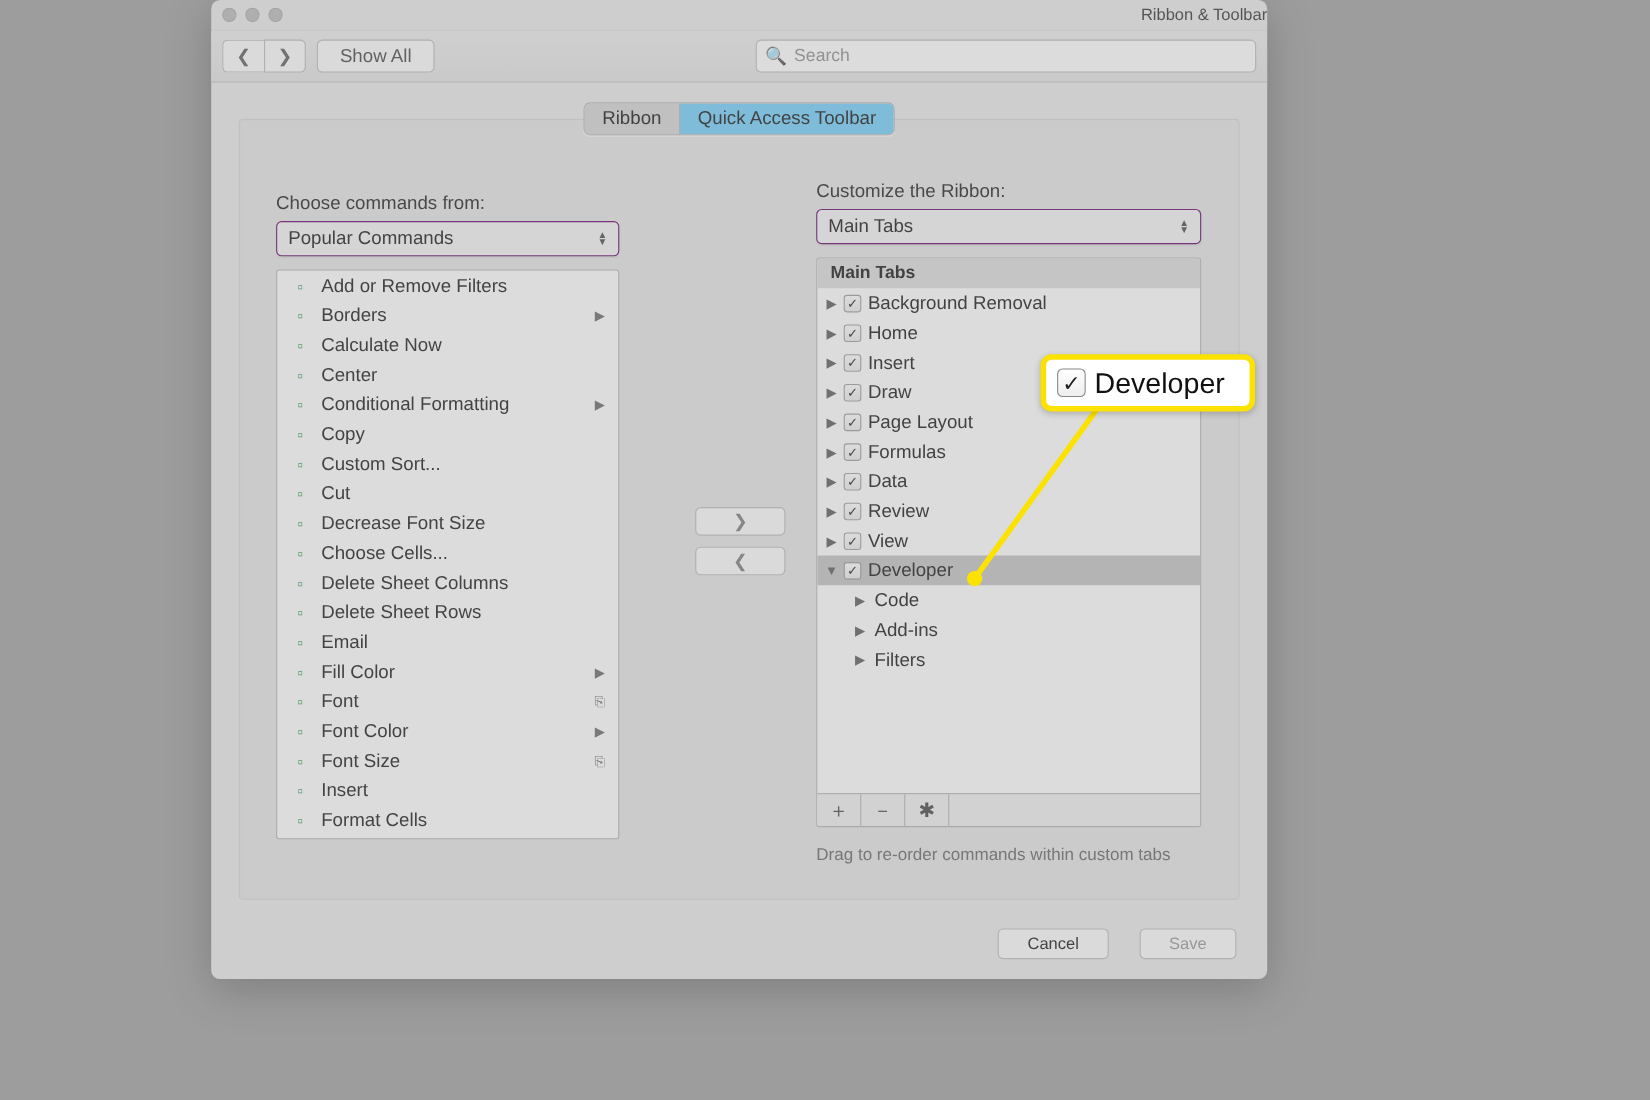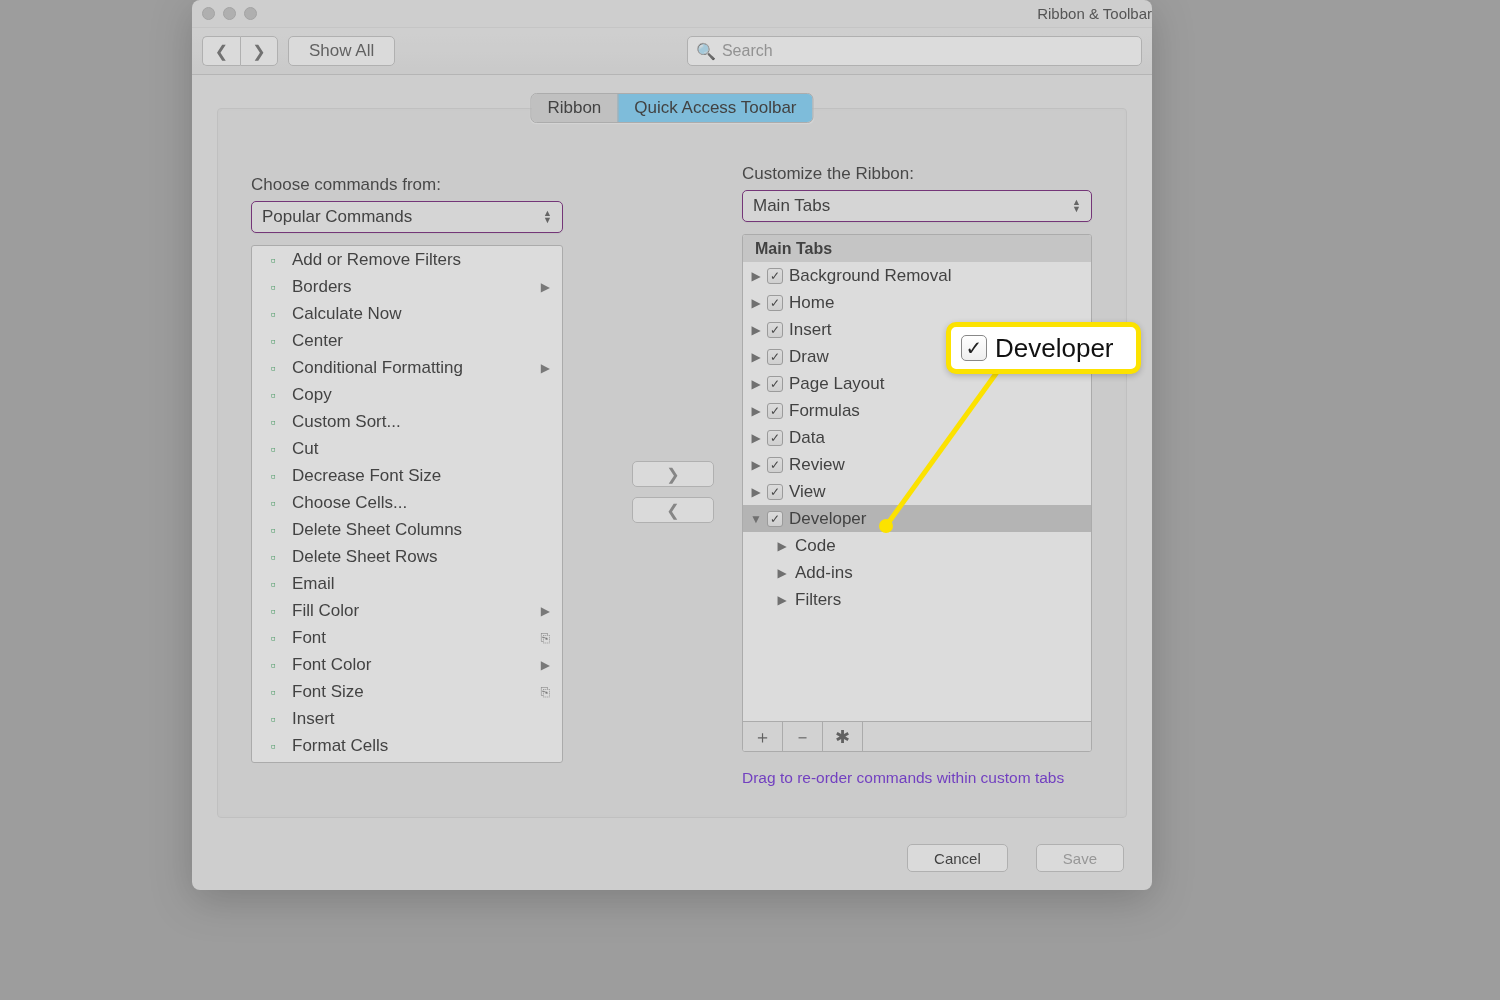--- a/index.html
+++ b/index.html
@@ -118,21 +118,21 @@
     background:linear-gradient(#fff,#eee); display:flex;align-items:center;justify-content:center;font-size:12px;color:#333;
   }
   .trow .txt { margin-left:2px; }
   .trow.child { padding-left:32px;}
   .rfooter {
     position:absolute; left:0; right:0; bottom:0; height:30px;
     border-top:1px solid #bcbcbc; background:#f2f2f2;
     display:flex;
   }
   .rfooter .fb { width:40px; border-right:1px solid #bcbcbc; display:flex;align-items:center;justify-content:center;color:#555;font-size:18px;}
-  .draghint { position:absolute; left:524px; top:660px; font-size:15.5px; color:#6d28d9;}
+  .draghint { position:absolute; left:524px; top:660px; font-size:15.5px; color:#737373;}
   .midbtns { position:absolute; left:414px; top:352px; display:flex; flex-direction:column; gap:10px; }
   .midbtns .mb { width:82px; height:26px; background:#fdfdfd; border:1px solid #c2c2c2; border-radius:5px; display:flex;align-items:center;justify-content:center; color:#888;}
   .bottombtns { position:absolute; right:28px; bottom:18px; display:flex; gap:28px;}
   .btn { height:28px; padding:0 26px; background:#fdfdfd; border:1px solid #c2c2c2; border-radius:5px; font-size:15px; display:flex;align-items:center;}
   .btn.dim { color:#a0a0a0; }
 
   .callout {
     position:absolute; z-index:100;
     left:946px; top:322px; width:195px; height:52px;
     border:5px solid #fce200; border-radius:10px;

